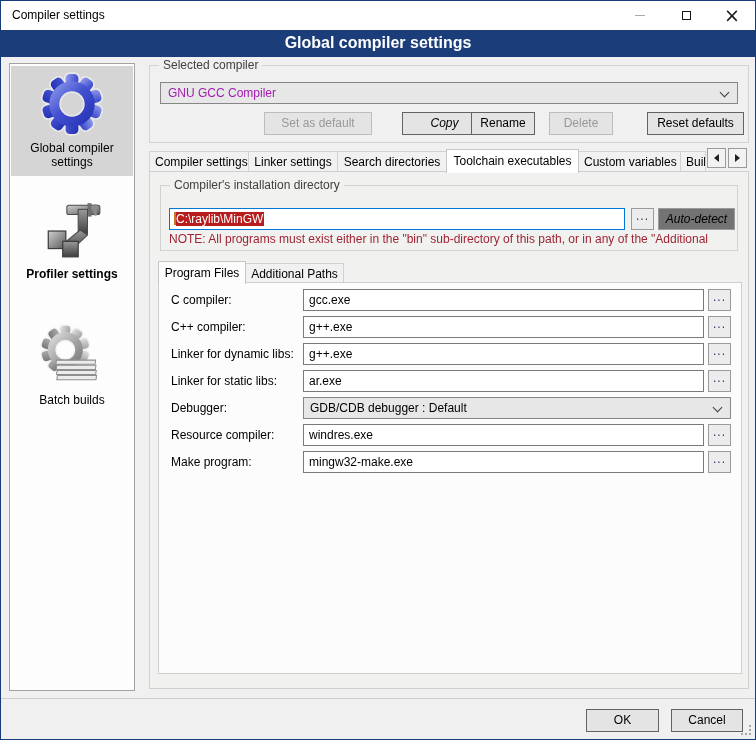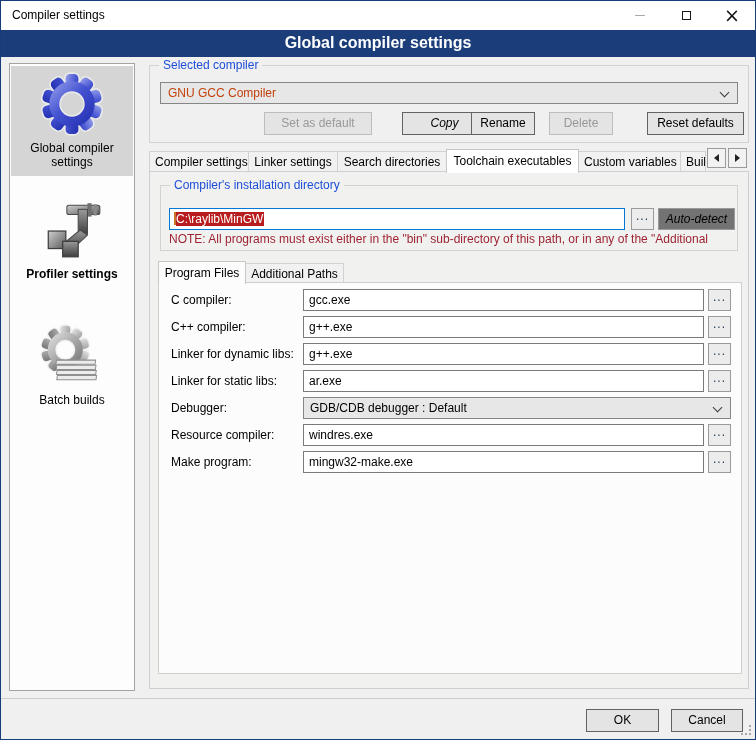--- a/index.html
+++ b/index.html
@@ -29,25 +29,25 @@
   .side-item{ width:122px; margin:2px auto 0; display:flex; flex-direction:column;
               align-items:center; text-align:center; font-size:12px; color:#000; padding:5px 2px 7px; }
   .side-item.selected{ background:#d5d5d5; }
   .side-label{ margin-top:4px; line-height:14px; }
   .side-item + .side-item{ margin-top:16px; }
   #side-item-2{ margin-top:16px;font-weight:bold; } #side-item-3{ margin-top:30px; }
 
   
   .group{ position:absolute; border:1px solid #d2d2d2; }
   .group-label{ position:absolute; top:-8px; left:9px; background:#f0f0f0; padding:0 4px;
-                font-size:12px; color:#1d4ed8; white-space:nowrap; }
+                font-size:12px; color:#404040; white-space:nowrap; }
   #group-compiler{ left:148px; top:8px; width:600px; height:78px; }
 
   .combo{ position:absolute; height:22px; background:#e7e7e7; border:1px solid #868686;
-          font-size:12px; line-height:20px; padding:0 22px 0 7px; color:#c2410c; white-space:nowrap; overflow:hidden;}
+          font-size:12px; line-height:20px; padding:0 22px 0 7px; color:#a21caf; white-space:nowrap; overflow:hidden;}
   .chev{ position:absolute; right:9px; top:6px; width:7px; height:7px;
          border-right:1.4px solid #3c3c3c; border-bottom:1.4px solid #3c3c3c;
          transform:rotate(45deg); }
   #combo-compiler{ left:10px; right:10px; top:16px; }
 
   .btn{ position:absolute; height:23px; background:#e4e4e4; border:1px solid #636363;
         font-size:12px; text-align:center; line-height:21px; color:#000; white-space:nowrap; overflow:hidden;}
   .btn.disabled{ border-color:#bdbdbd; color:#989898; }
 
   

